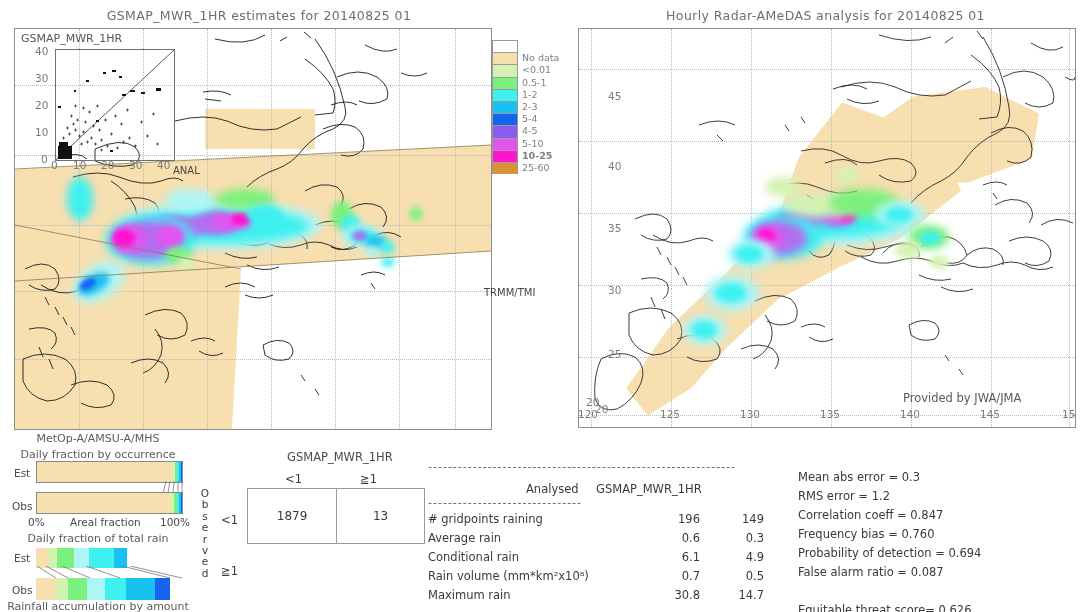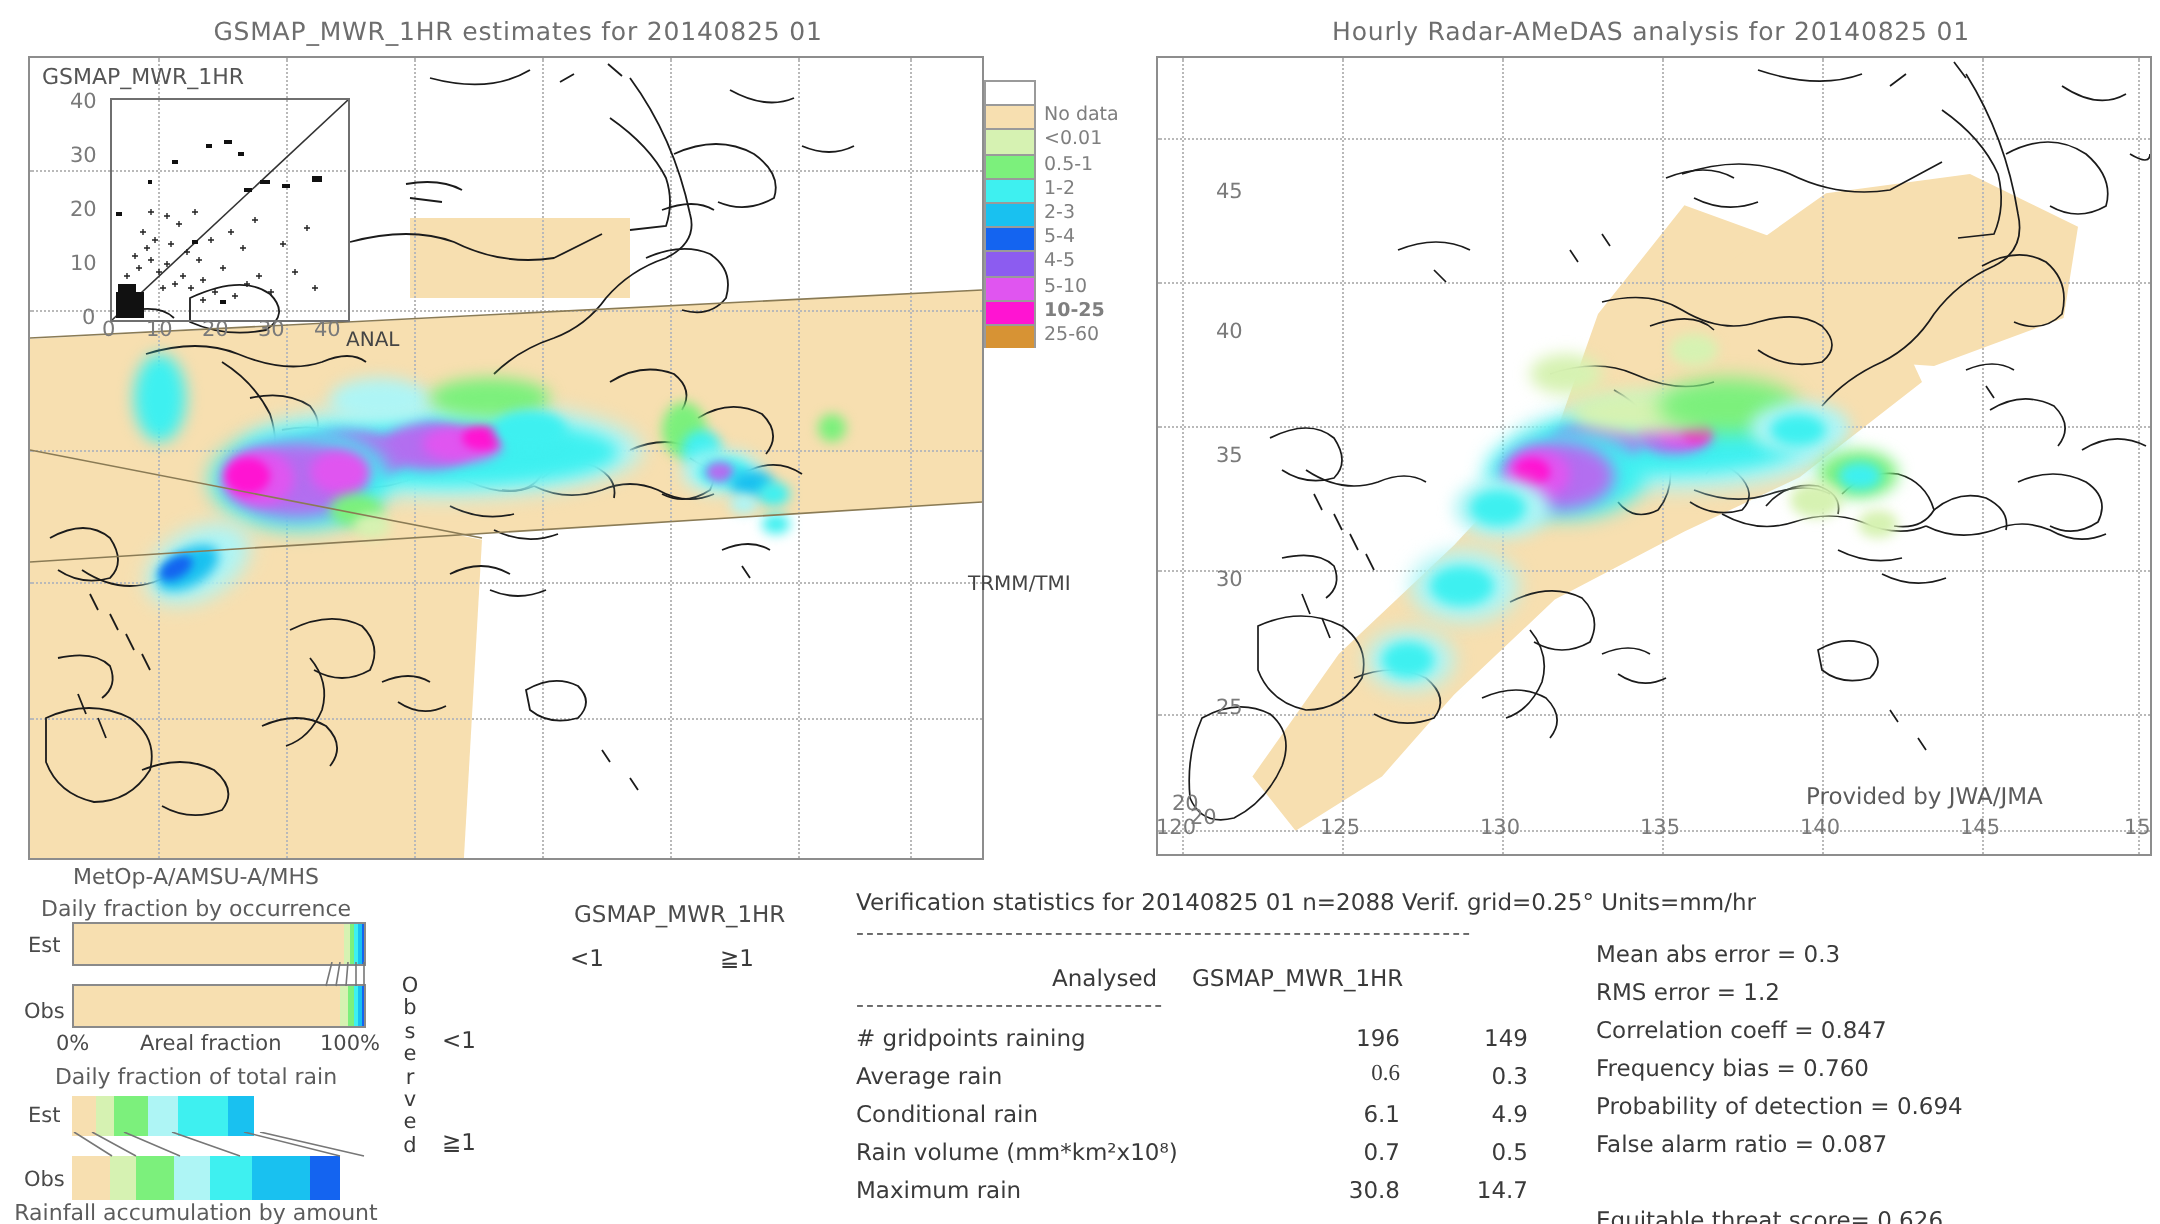--- a/index.html
+++ b/index.html
@@ -465,38 +465,41 @@
   <div class="obs-vert" style="left:4px;top:48px;">
     
     <span id="obs-letters"><div>O</div><div>b</div><div>s</div><div>e</div><div>r</div><div>v</div><div>e</div><div>d</div></span>
   </div>
 
   <span class="ct-rowhead" style="left:26px;top:73px;">&lt;1</span>
   <span class="ct-rowhead" style="left:26px;top:124px;">≧1</span>
 
   <table style="left:52px;top:48px;">
     <tbody>
+        <tr>
+      <td>1879</td>
+      <td>13</td>
+    </tr>
   </tbody>
     </table>
 </div>
 
 <div id="stats" style="left:428px;top:442px;width:650px;height:170px;">
-  <span class="hdr" style="left:0;top:2px;">Verification statistics for 20140825 01   n=2088  Verif. grid=0.25°  Units=mm/hr</span>
   <span class="dash" style="left:0;top:18px;font-size:11px;">--------------------------------------------------------------</span>
 
   <span class="hdr" style="left:98px;top:40px;">Analysed</span>
   <span class="hdr" style="left:168px;top:40px;">GSMAP_MWR_1HR</span>
   <span class="dash" style="left:0;top:54px;font-size:11px;">-------------------------------</span>
 
   <span class="srow" style="left:0;top:70px;"># gridpoints raining</span>
   <span class="snum" style="left:232px;top:70px;width:40px;">196</span>
   <span class="snum" style="left:296px;top:70px;width:40px;">149</span>
 
   <span class="srow" style="left:0;top:89px;">Average rain</span>
-  <span class="snum" style="left:232px;top:89px;width:40px;font-family:Liberation Serif, serif;">0.6</span>
+  <span class="snum" style="left:232px;top:89px;width:40px;">0.6</span>
   <span class="snum" style="left:296px;top:89px;width:40px;">0.3</span>
 
   <span class="srow" style="left:0;top:108px;">Conditional rain</span>
   <span class="snum" style="left:232px;top:108px;width:40px;">6.1</span>
   <span class="snum" style="left:296px;top:108px;width:40px;">4.9</span>
 
   <span class="srow" style="left:0;top:127px;">Rain volume (mm*km²x10⁸)</span>
   <span class="snum" style="left:232px;top:127px;width:40px;">0.7</span>
   <span class="snum" style="left:296px;top:127px;width:40px;">0.5</span>
 

